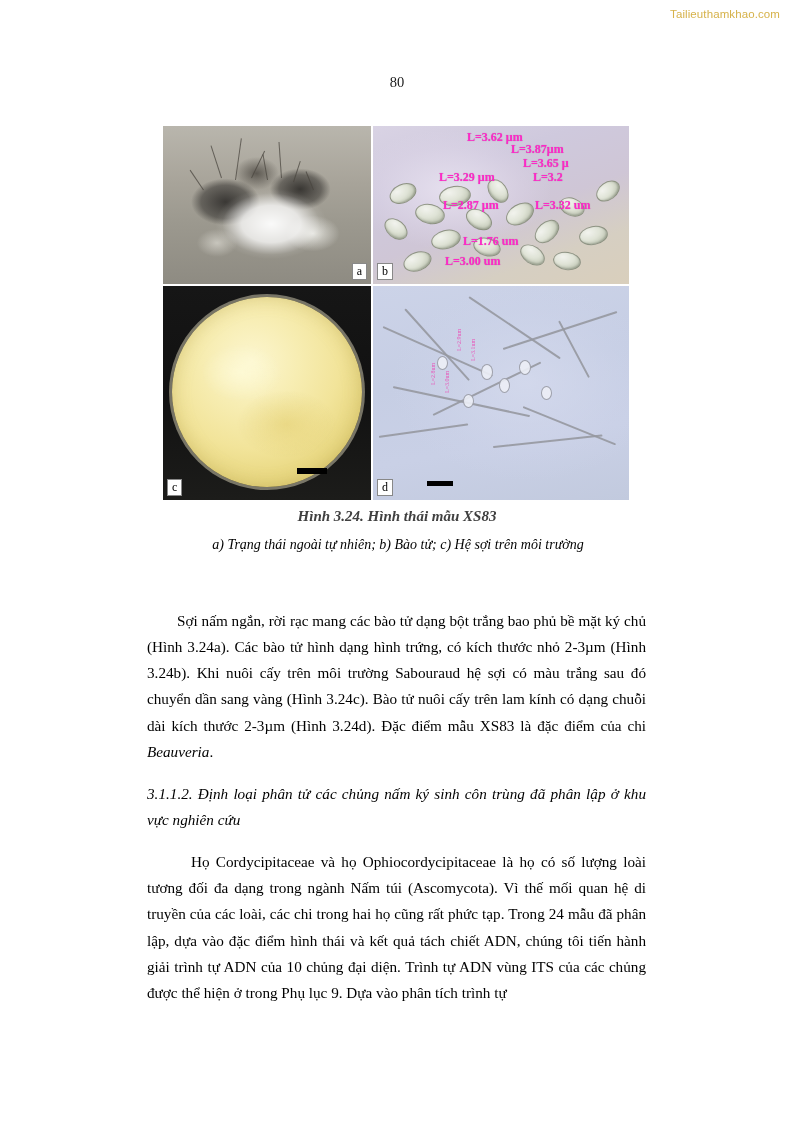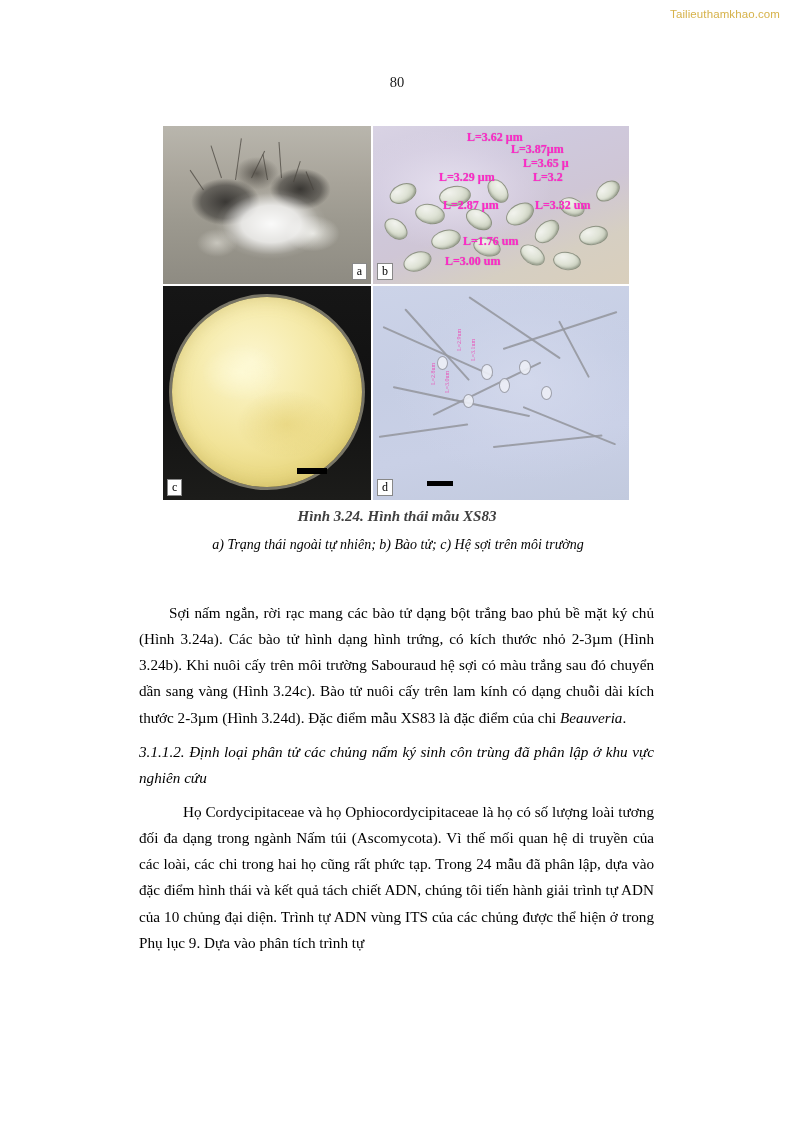--- a/index.html
+++ b/index.html
@@ -216,21 +216,21 @@
   .body {
     position: absolute;
     top: 592px;
     left: 131px;
     width: 531px;
     font-size: 15.2px;
     line-height: 1.72;
     color: #000;
     text-align: justify;
   }
-  .body p { margin: 8px; }
+  .body p { margin: 16px; }
   .body p.indent { text-indent: 30px; }
   .body p.indent-wide { text-indent: 44px; }
   .body .heading {
     font-style: italic;
     text-indent: 0;
   }
   .it { font-style: italic; }
 </style>
 </head>
 <body>

